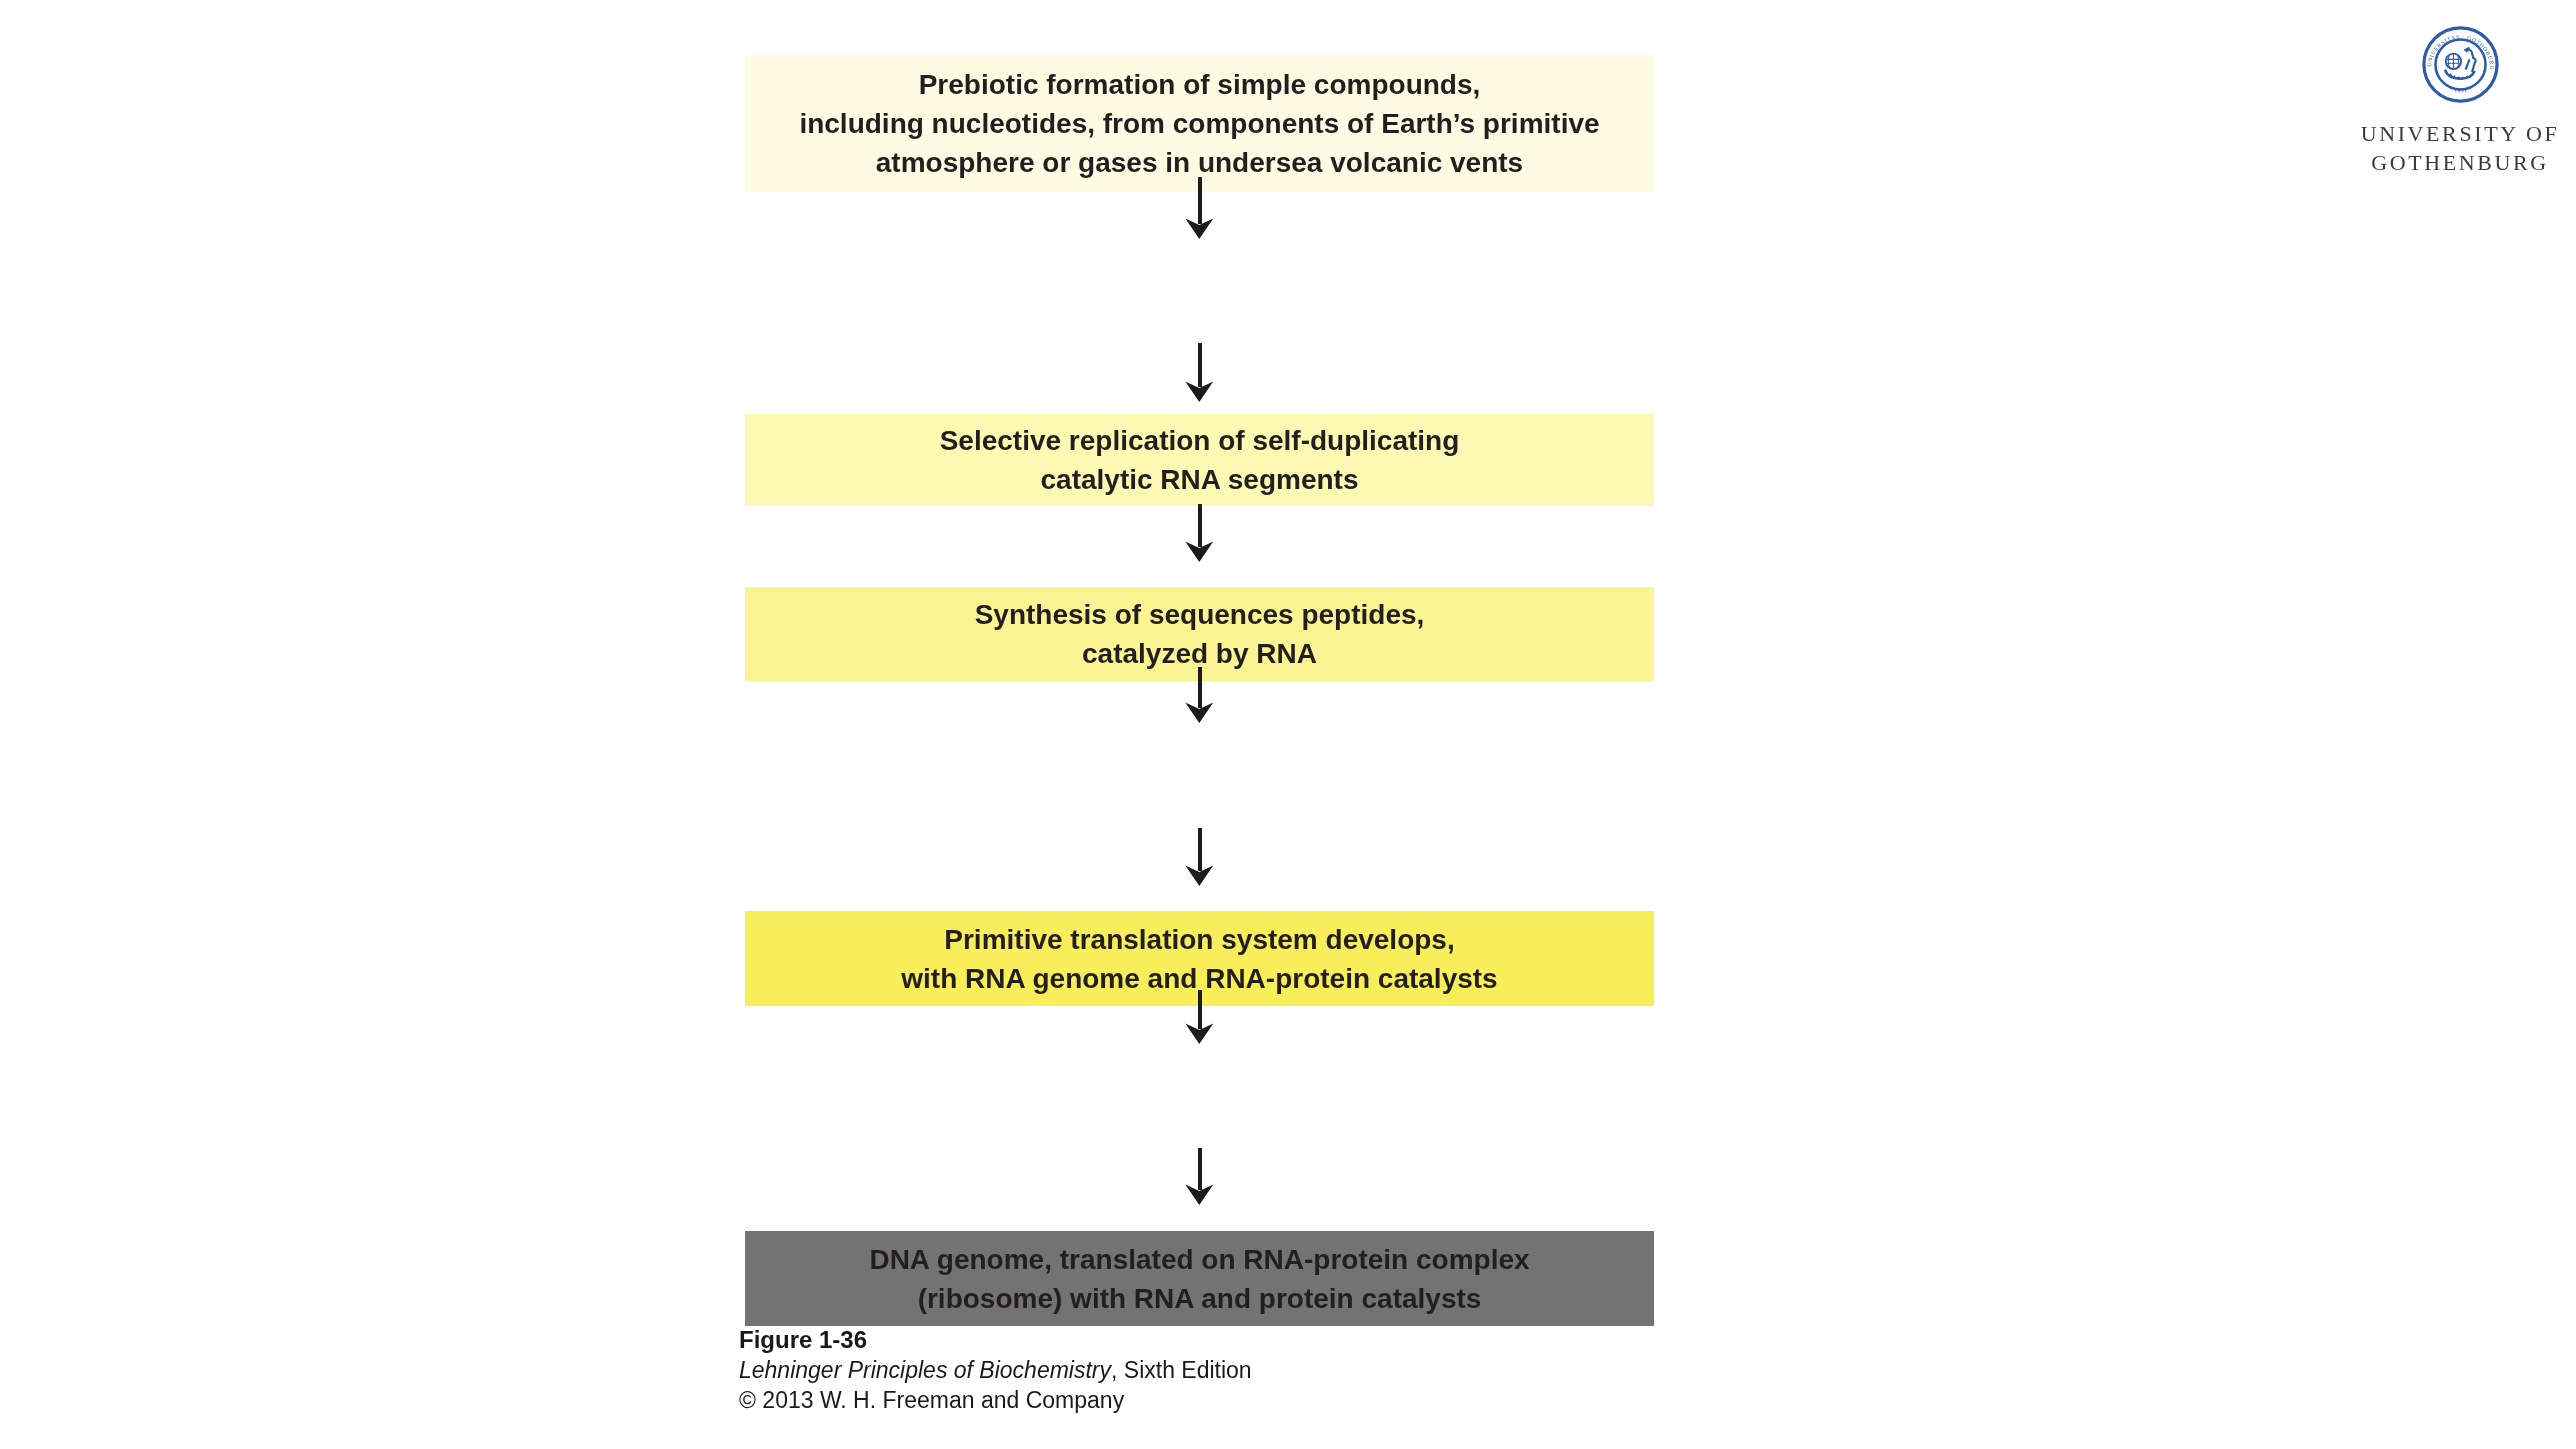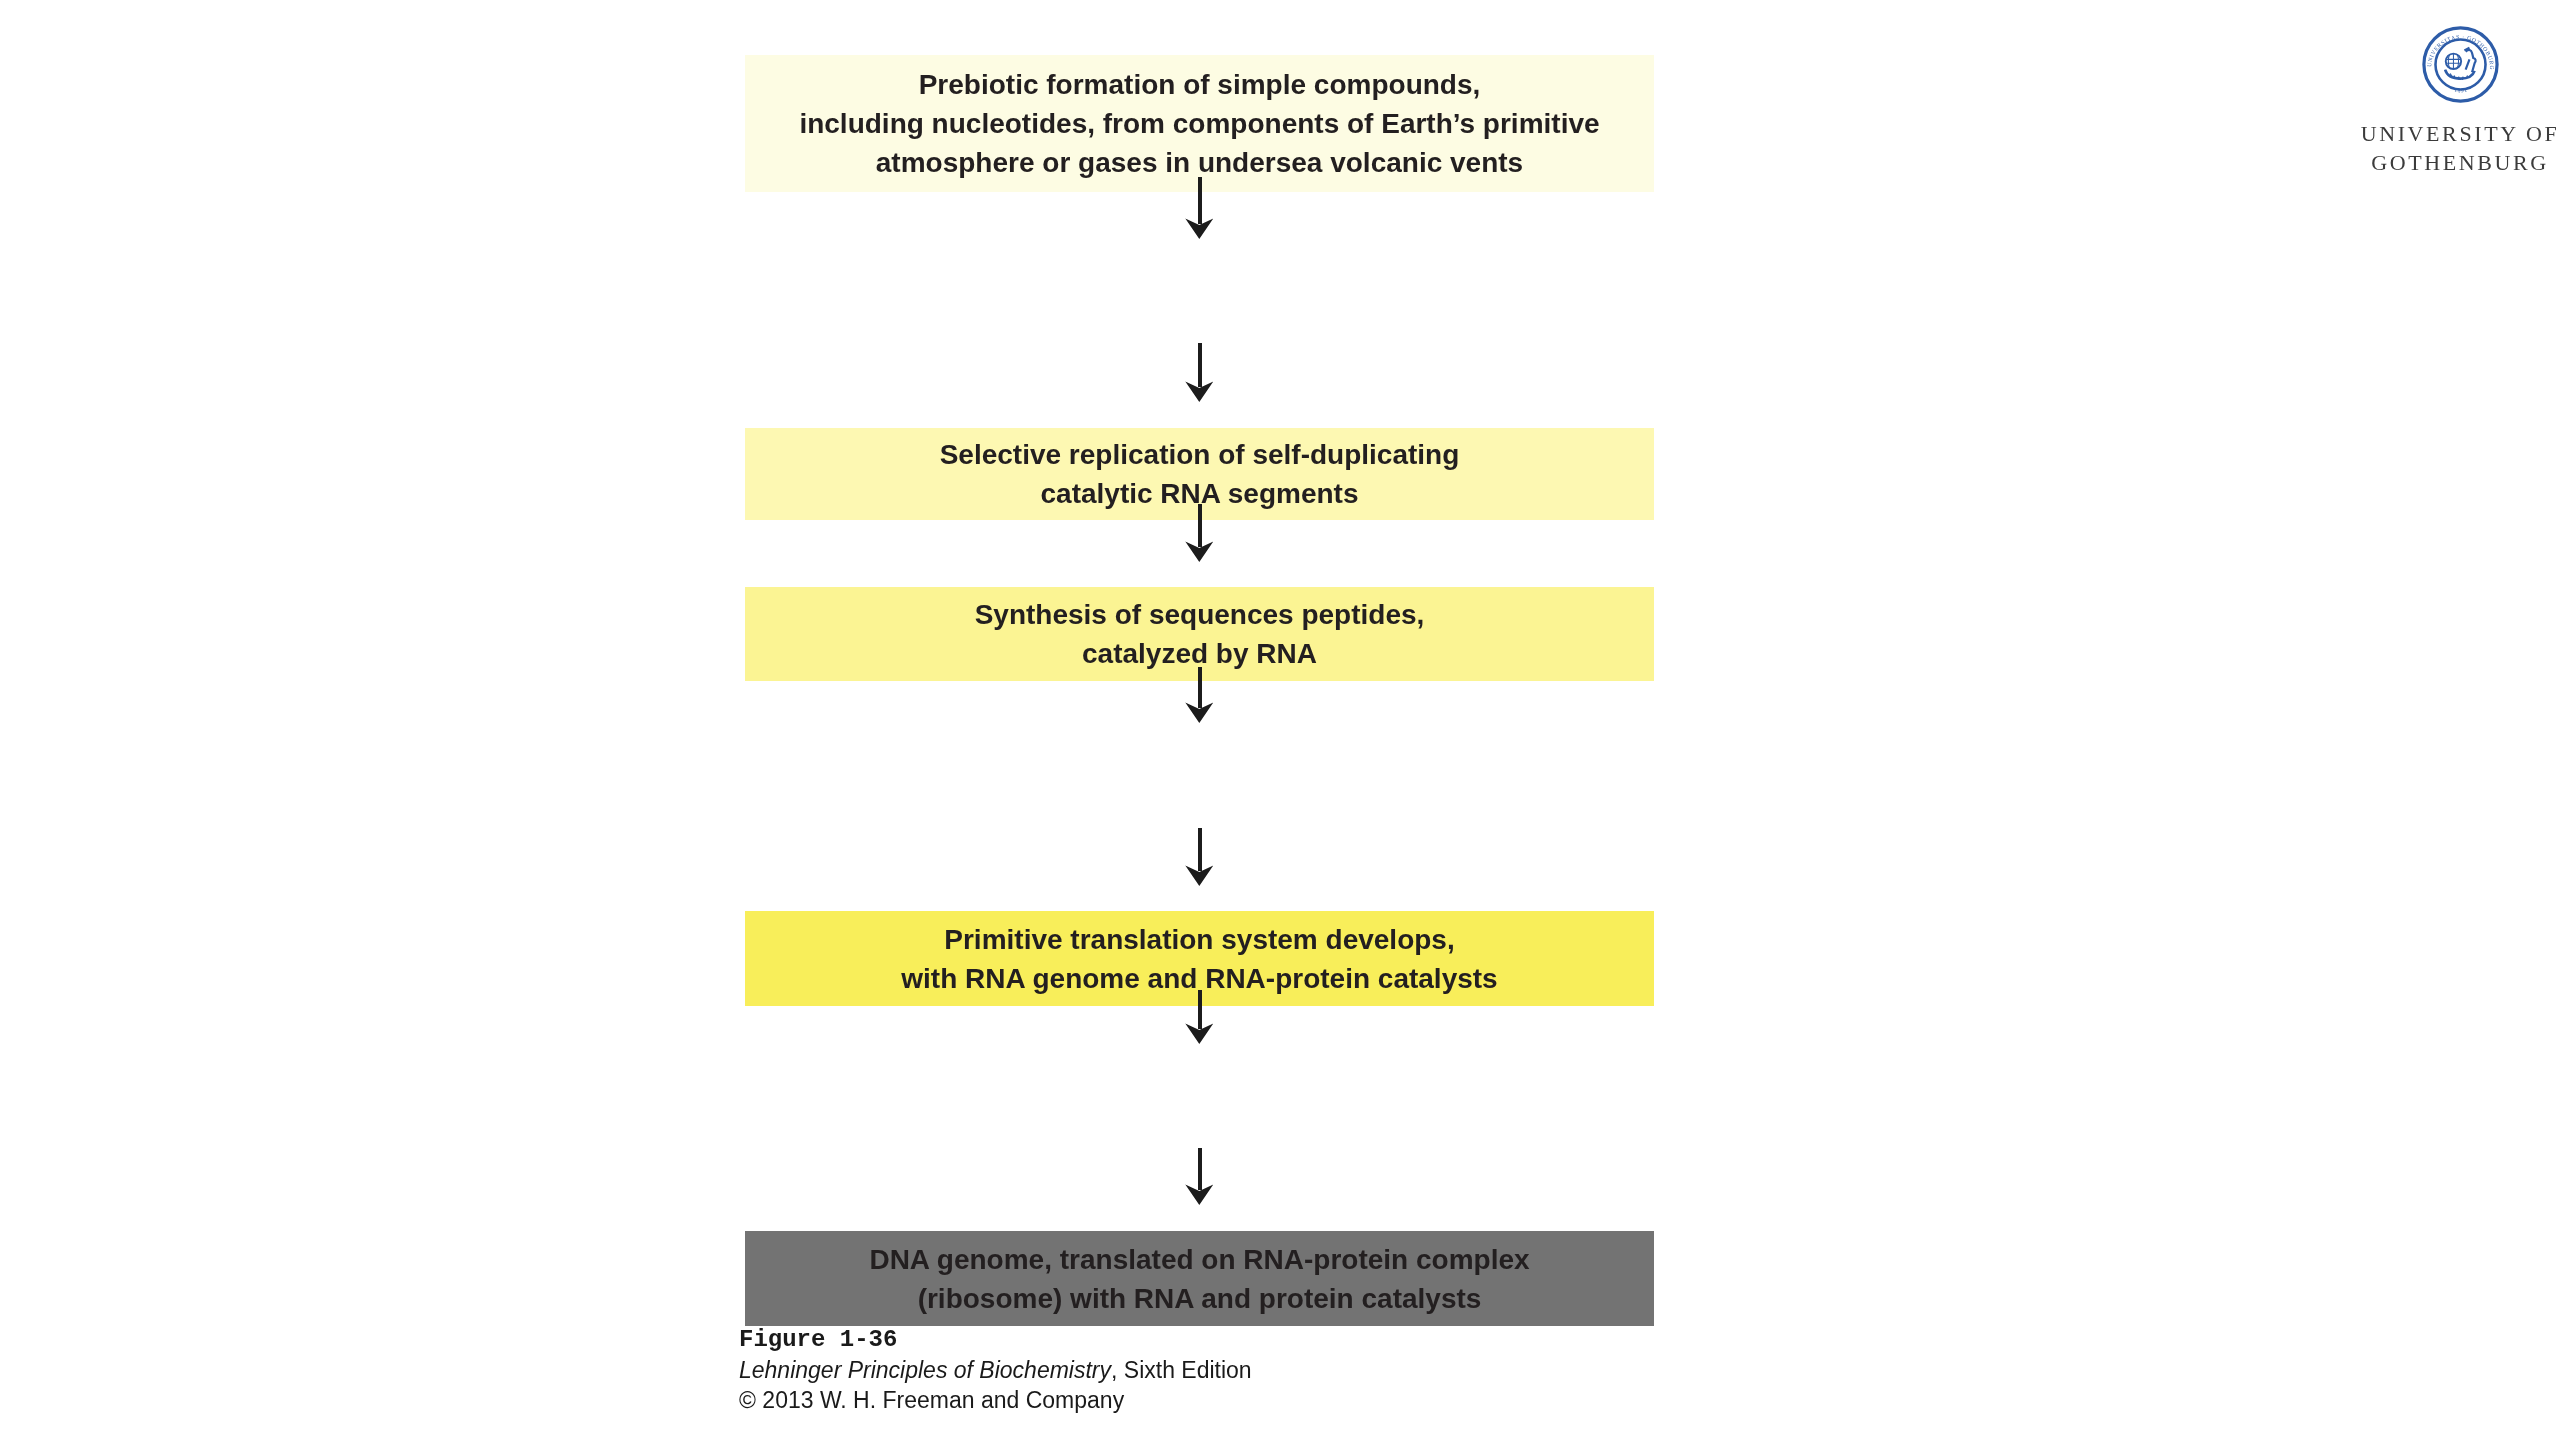--- a/index.html
+++ b/index.html
@@ -57,21 +57,21 @@
   }
 
   
   .caption {
     position: absolute;
     left: 739px;
     top: 1325px;
     font-size: 23px;
     line-height: 30px;
   }
-  .caption .fig-number { font-weight: 700; font-size: 24px; font-family: Liberation Mono, monospace; }
+  .caption .fig-number { font-weight: 700; font-size: 24px; }
   .caption .italic { font-style: italic; }
 
   
   .logo {
     position: absolute;
     left: 2331px;
     top: 26px;
     width: 258px;
     text-align: center;
   }
@@ -87,21 +87,21 @@
 </head>
 <body>
 
 <div class="slide">
 
   <div class="step" style="top: 35px; height: 137px; background: rgb(253, 252, 227); color: rgb(35, 31, 32);">
     <span class="step-label">Prebiotic formation of simple compounds,
 including nucleotides, from components of Earth’s primitive
 atmosphere or gases in undersea volcanic vents</span>
   </div>
-  <div class="step" style="top: 408px; height: 92px; background: rgb(253, 248, 178); color: rgb(35, 31, 32);">
+  <div class="step" style="top: 394px; height: 92px; background: rgb(253, 248, 178); color: rgb(35, 31, 32);">
     <span class="step-label">Selective replication of self-duplicating
 catalytic RNA segments</span>
   </div>
   <div class="step" style="top: 567px; height: 94px; background: rgb(251, 244, 147); color: rgb(35, 31, 32);">
     <span class="step-label">Synthesis of sequences peptides,
 catalyzed by RNA</span>
   </div>
   <div class="step" style="top: 891px; height: 95px; background: rgb(248, 238, 90); color: rgb(35, 31, 32); text-align: center;">
     <span class="step-label">Primitive translation system develops,
 with RNA genome and RNA-protein catalysts</span>

